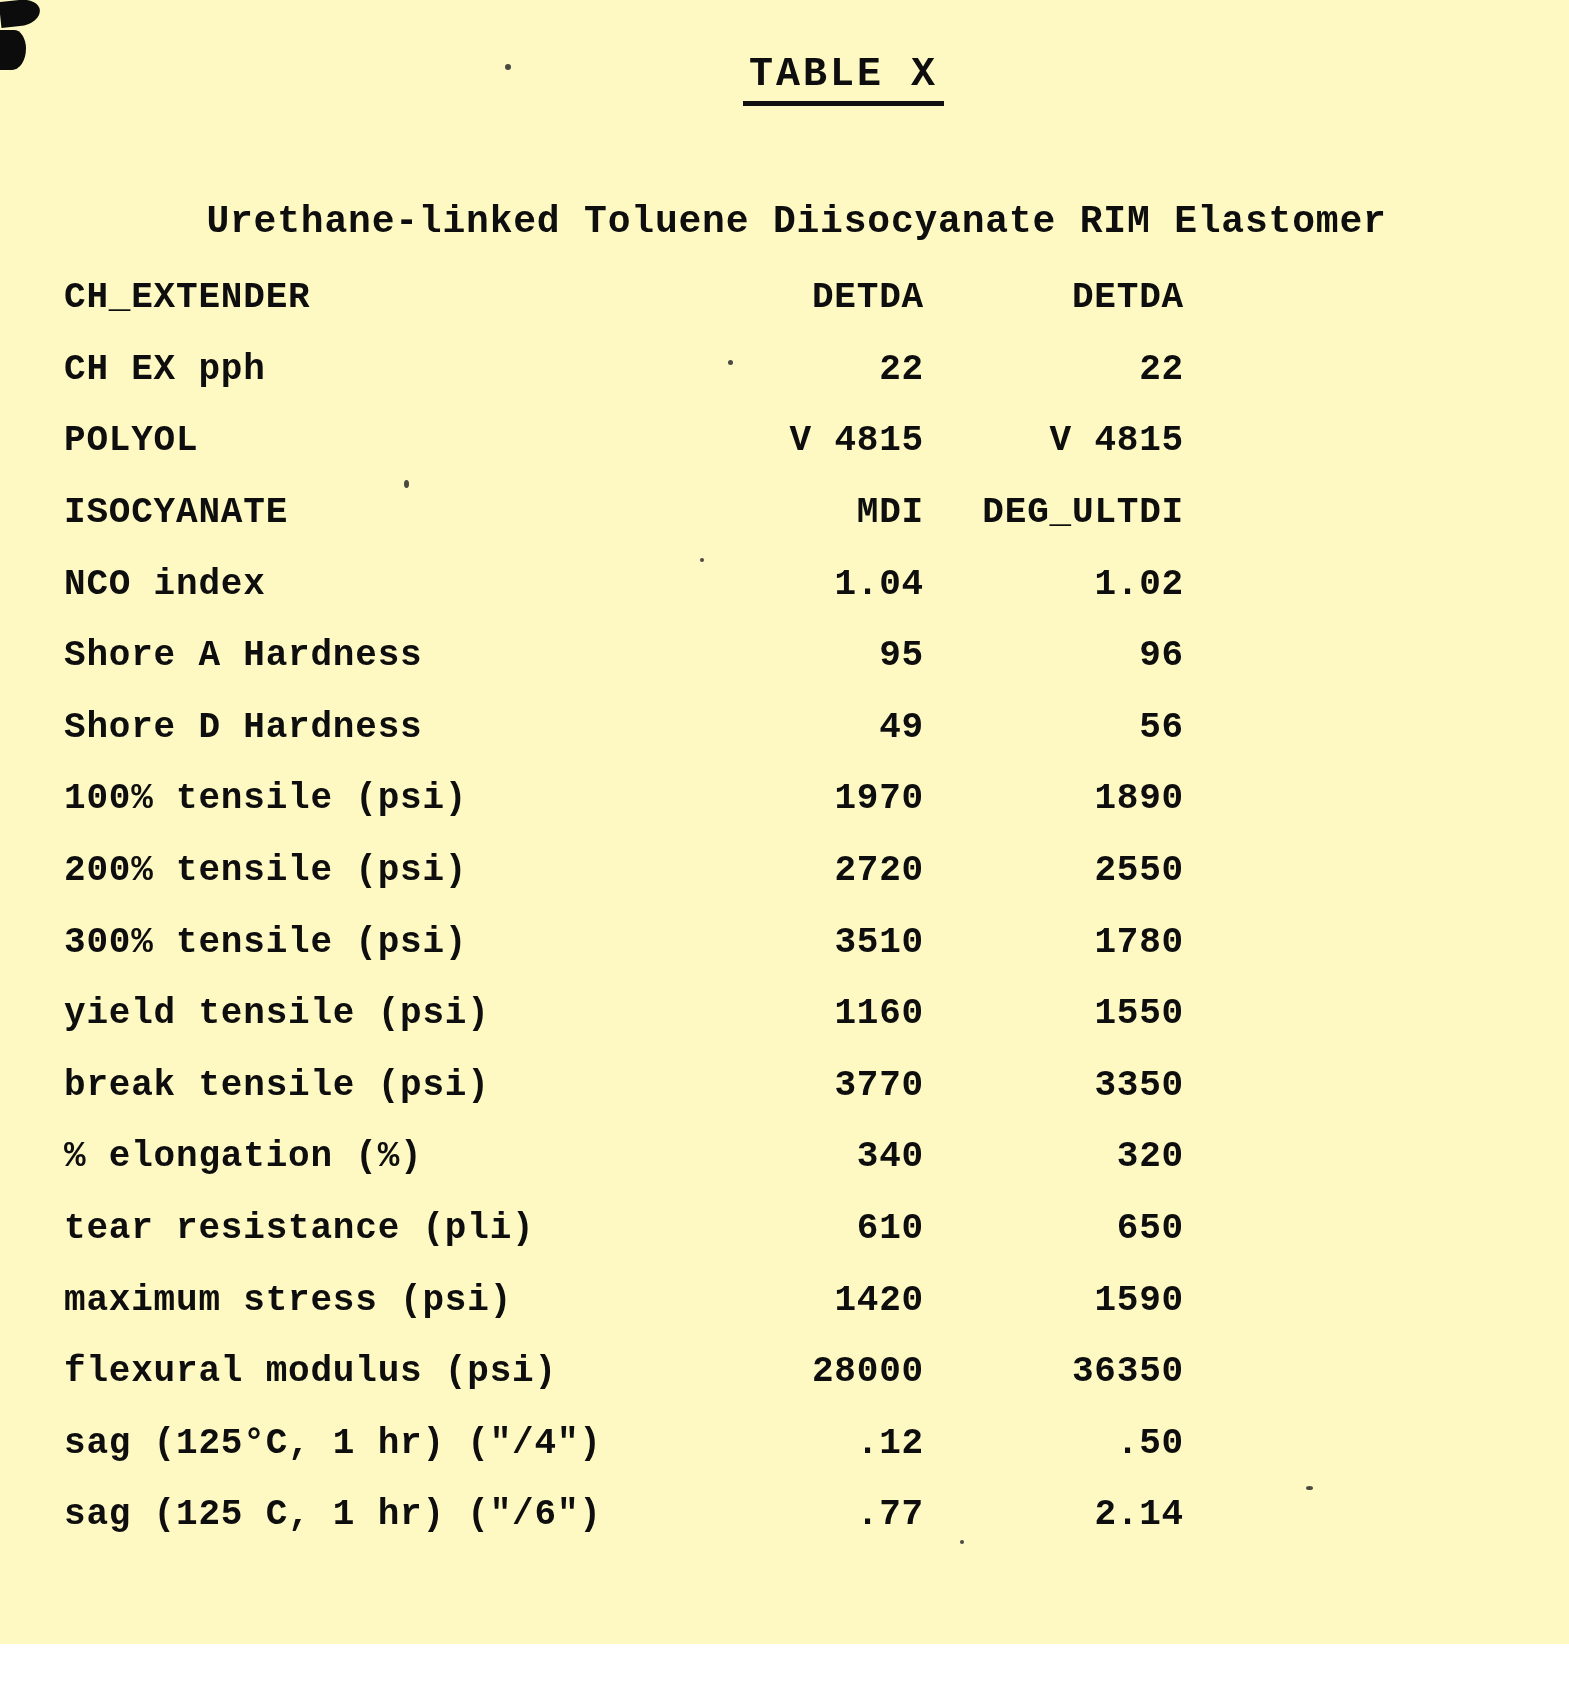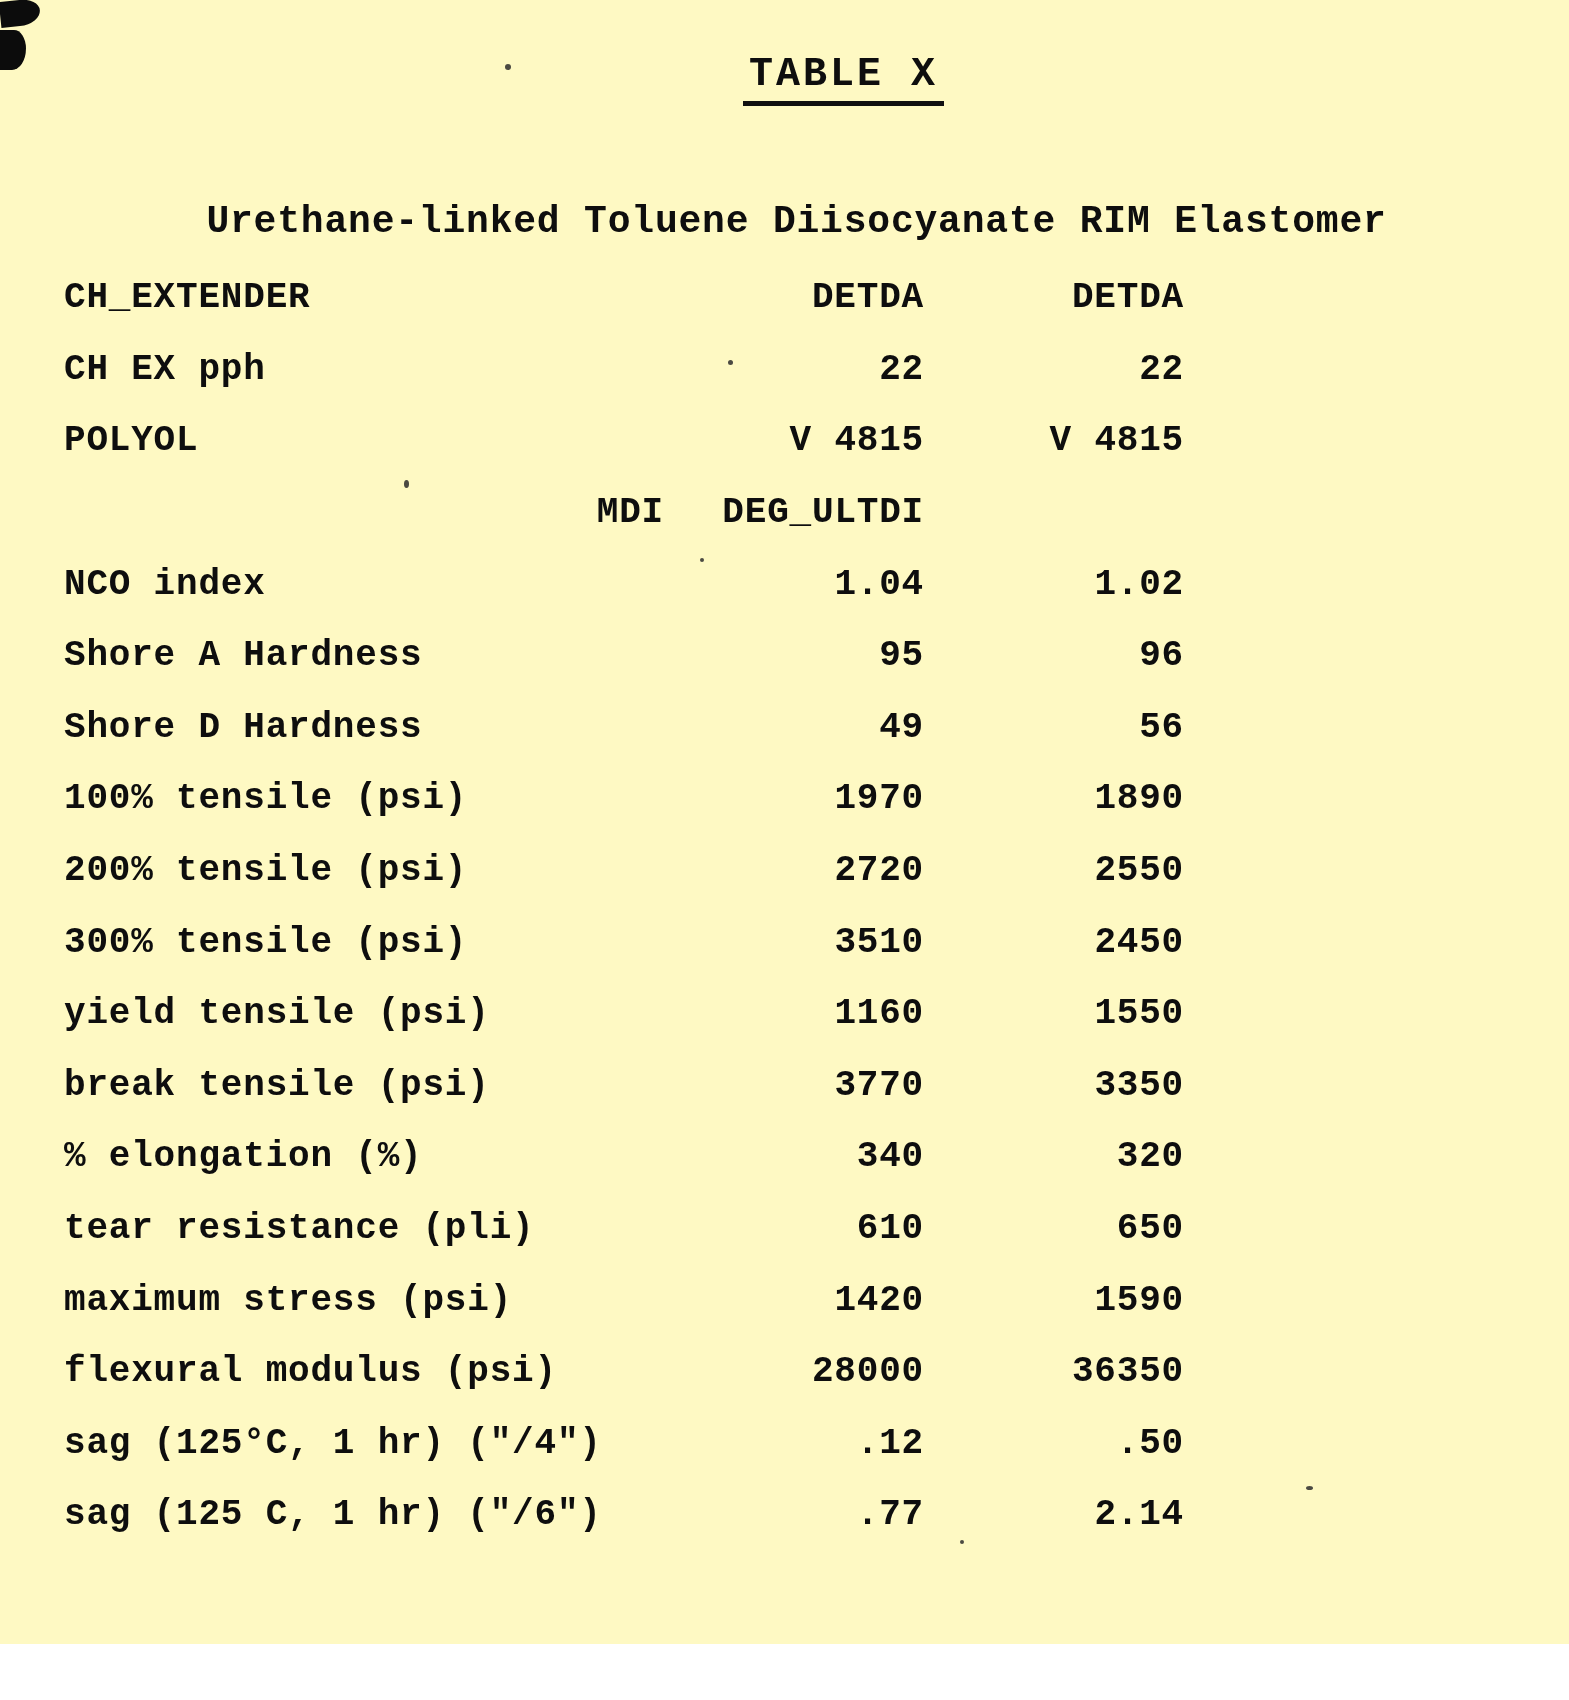--- a/index.html
+++ b/index.html
@@ -130,20 +130,21 @@
         <div class="cell label">CH EX pph</div>
         <div class="cell val">22</div>
         <div class="cell val">22</div>
       </div>
       <div class="row">
         <div class="cell label">POLYOL</div>
         <div class="cell val">V 4815</div>
         <div class="cell val">V 4815</div>
       </div>
       <div class="row">
+        <div class="cell label">ISOCYANATE</div>
         <div class="cell val">MDI</div>
         <div class="cell val">DEG_ULTDI</div>
       </div>
       <div class="row">
         <div class="cell label">NCO index</div>
         <div class="cell val">1.04</div>
         <div class="cell val">1.02</div>
       </div>
       <div class="row">
         <div class="cell label">Shore A Hardness</div>
@@ -161,21 +162,21 @@
         <div class="cell val">1890</div>
       </div>
       <div class="row">
         <div class="cell label">200% tensile (psi)</div>
         <div class="cell val">2720</div>
         <div class="cell val">2550</div>
       </div>
       <div class="row">
         <div class="cell label">300% tensile (psi)</div>
         <div class="cell val">3510</div>
-        <div class="cell val">2450</div>
+        <div class="cell val">1780</div>
       </div>
       <div class="row">
         <div class="cell label">yield tensile (psi)</div>
         <div class="cell val">1160</div>
         <div class="cell val">1550</div>
       </div>
       <div class="row">
         <div class="cell label">break tensile (psi)</div>
         <div class="cell val">3770</div>
         <div class="cell val">3350</div>

